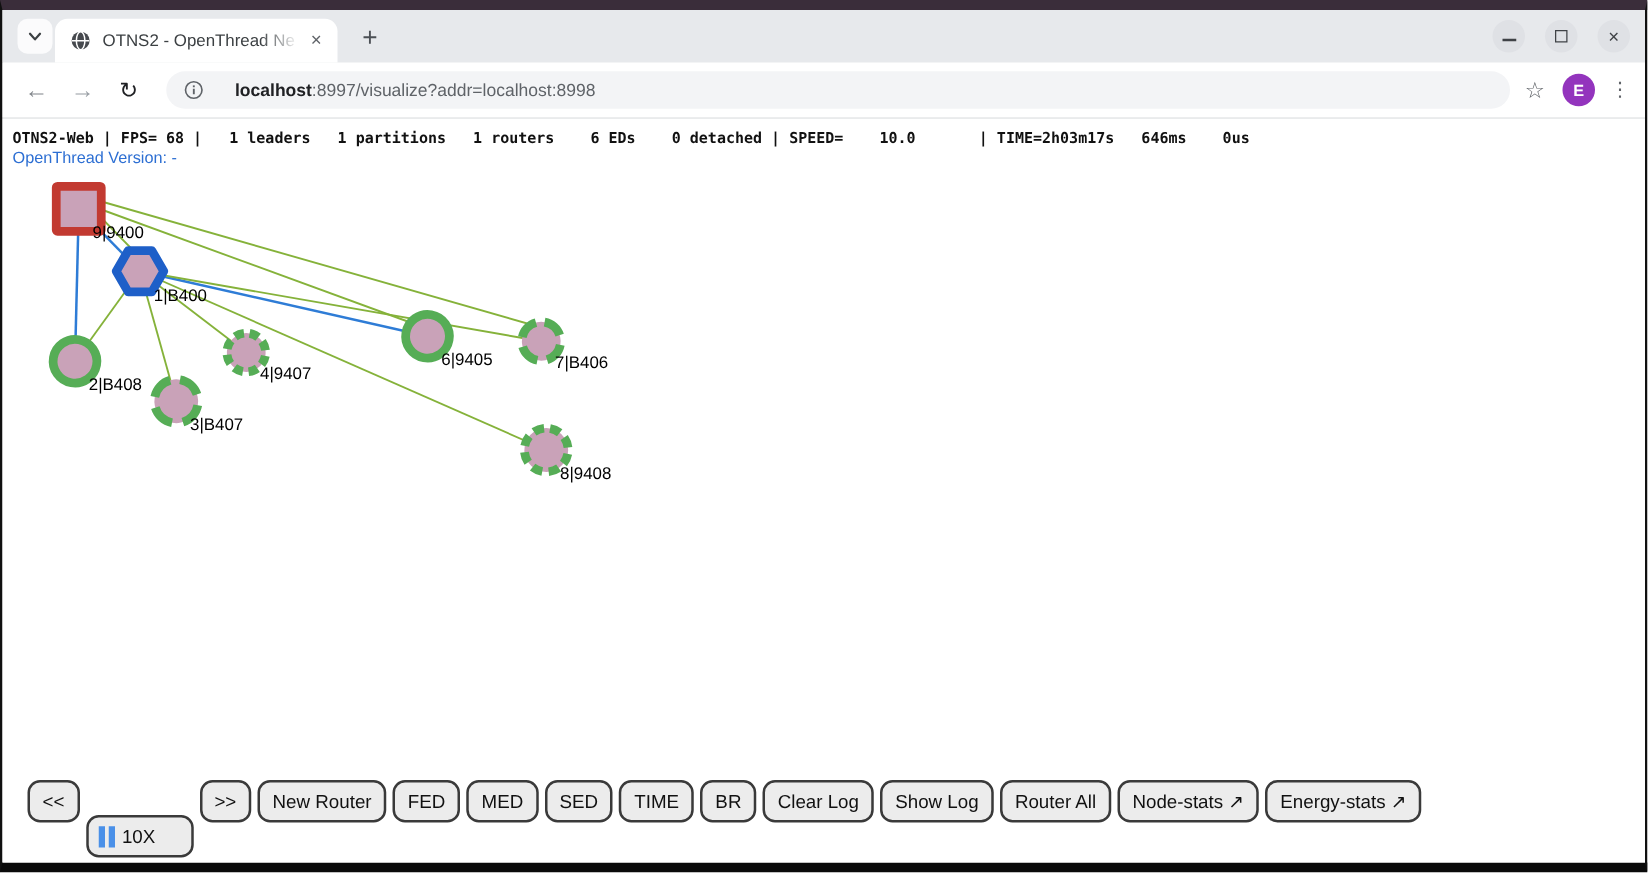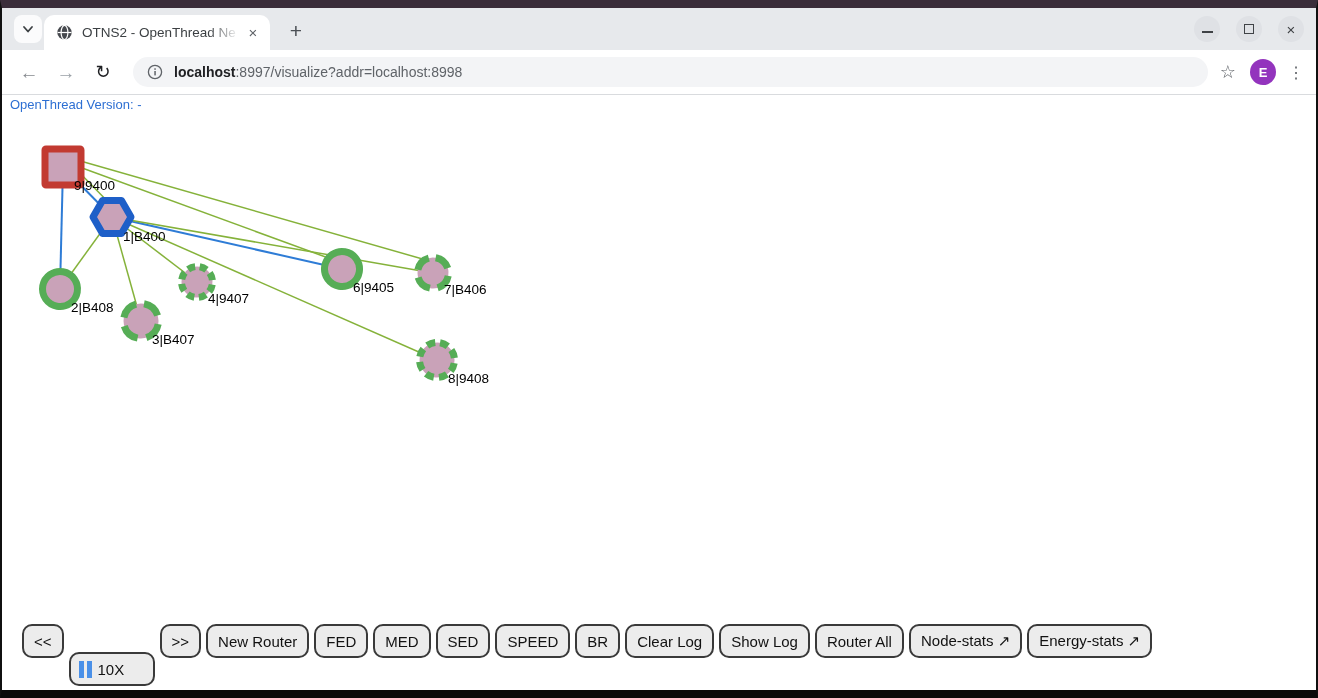--- a/index.html
+++ b/index.html
@@ -36,21 +36,21 @@
   .ic-x   { font-size:15px; color:#3f4246; line-height:1; }
 
   
   .toolbar { height:44px; background:#fff; display:flex; align-items:center;
              padding:0 12px 0 14px; }
   .navbtn { width:26px; height:26px; border:none; background:transparent; font-size:19px;
             margin-right:11px; cursor:pointer; line-height:1; }
   .back { color:#84888d; } .fwd { color:#9aa0a6; } .reload { color:#202124; font-size:18px; }
   .omnibox { flex:1; height:30px; margin:0 12px 0 6px; background:#f3f4f6; border-radius:15px;
              display:flex; align-items:center; padding:0 14px; cursor:text; }
-  .urltext { font-size:14px; color:#5f6368; margin-left:11px; white-space:nowrap; }
+  .urltext { font-size:14px; color:#5f6368; margin-left:25px; white-space:nowrap; }
   .urltext b { color:#202124; font-weight:600; }
   .star { font-size:18px; color:#5f6368; background:none; border:none; cursor:pointer; margin-right:14px;}
   .avatar { width:26px; height:26px; border-radius:50%; background:#9334bd; color:#fff;
             font-size:13px; font-weight:bold; display:flex; align-items:center;
             justify-content:center; cursor:pointer; }
   .kebab { font-size:16px; color:#5f6368; background:none; border:none; cursor:pointer;
            margin-left:12px; letter-spacing:0; }
   .divider { height:1px; background:#d9dbde; }
 
   
@@ -120,20 +120,21 @@
       </svg>
       <span class="urltext"><b>localhost</b><span>:8997/visualize?addr=localhost:8998</span></span>
     </div>
     <button class="star">☆</button>
     <span class="avatar">E</span>
     <button class="kebab">⋮</button>
   </div>
   <div class="divider"></div>
 
   <div class="content">
+    <div class="status">OTNS2-Web | FPS= 68 |   1 leaders   1 partitions   1 routers    6 EDs    0 detached | SPEED=    10.0       | TIME=2h03m17s   646ms    0us</div>
     <a class="version">OpenThread Version: -</a>
     <svg id="net" viewBox="0 0 1314 595">
         <line x1="61" y1="72" x2="58" y2="194" stroke="#2e7cd6" stroke-width="2"></line>
         <line x1="61" y1="72" x2="110" y2="122" stroke="#2e7cd6" stroke-width="2"></line>
         <line x1="110" y1="122" x2="340" y2="174" stroke="#2e7cd6" stroke-width="2"></line>
         <line x1="67" y1="67" x2="116" y2="117" stroke="#85b23a" stroke-width="1.5"></line>
         <line x1="61" y1="66" x2="340" y2="168" stroke="#85b23a" stroke-width="1.5"></line>
         <line x1="61" y1="61" x2="431" y2="167" stroke="#85b23a" stroke-width="1.5"></line>
         <line x1="110" y1="122" x2="58" y2="194" stroke="#85b23a" stroke-width="1.5"></line>
         <line x1="110" y1="122" x2="139" y2="226" stroke="#85b23a" stroke-width="1.5"></line>
@@ -177,21 +178,21 @@
         <button class="abtn">
           <span>FED</span>
         </button>
         <button class="abtn">
           <span>MED</span>
         </button>
         <button class="abtn">
           <span>SED</span>
         </button>
         <button class="abtn">
-          <span>SPEED</span>
+          <span>TIME</span>
         </button>
         <button class="abtn">
           <span>BR</span>
         </button>
         <button class="abtn">
           <span>Clear Log</span>
         </button>
         <button class="abtn">
           <span>Show Log</span>
         </button>

